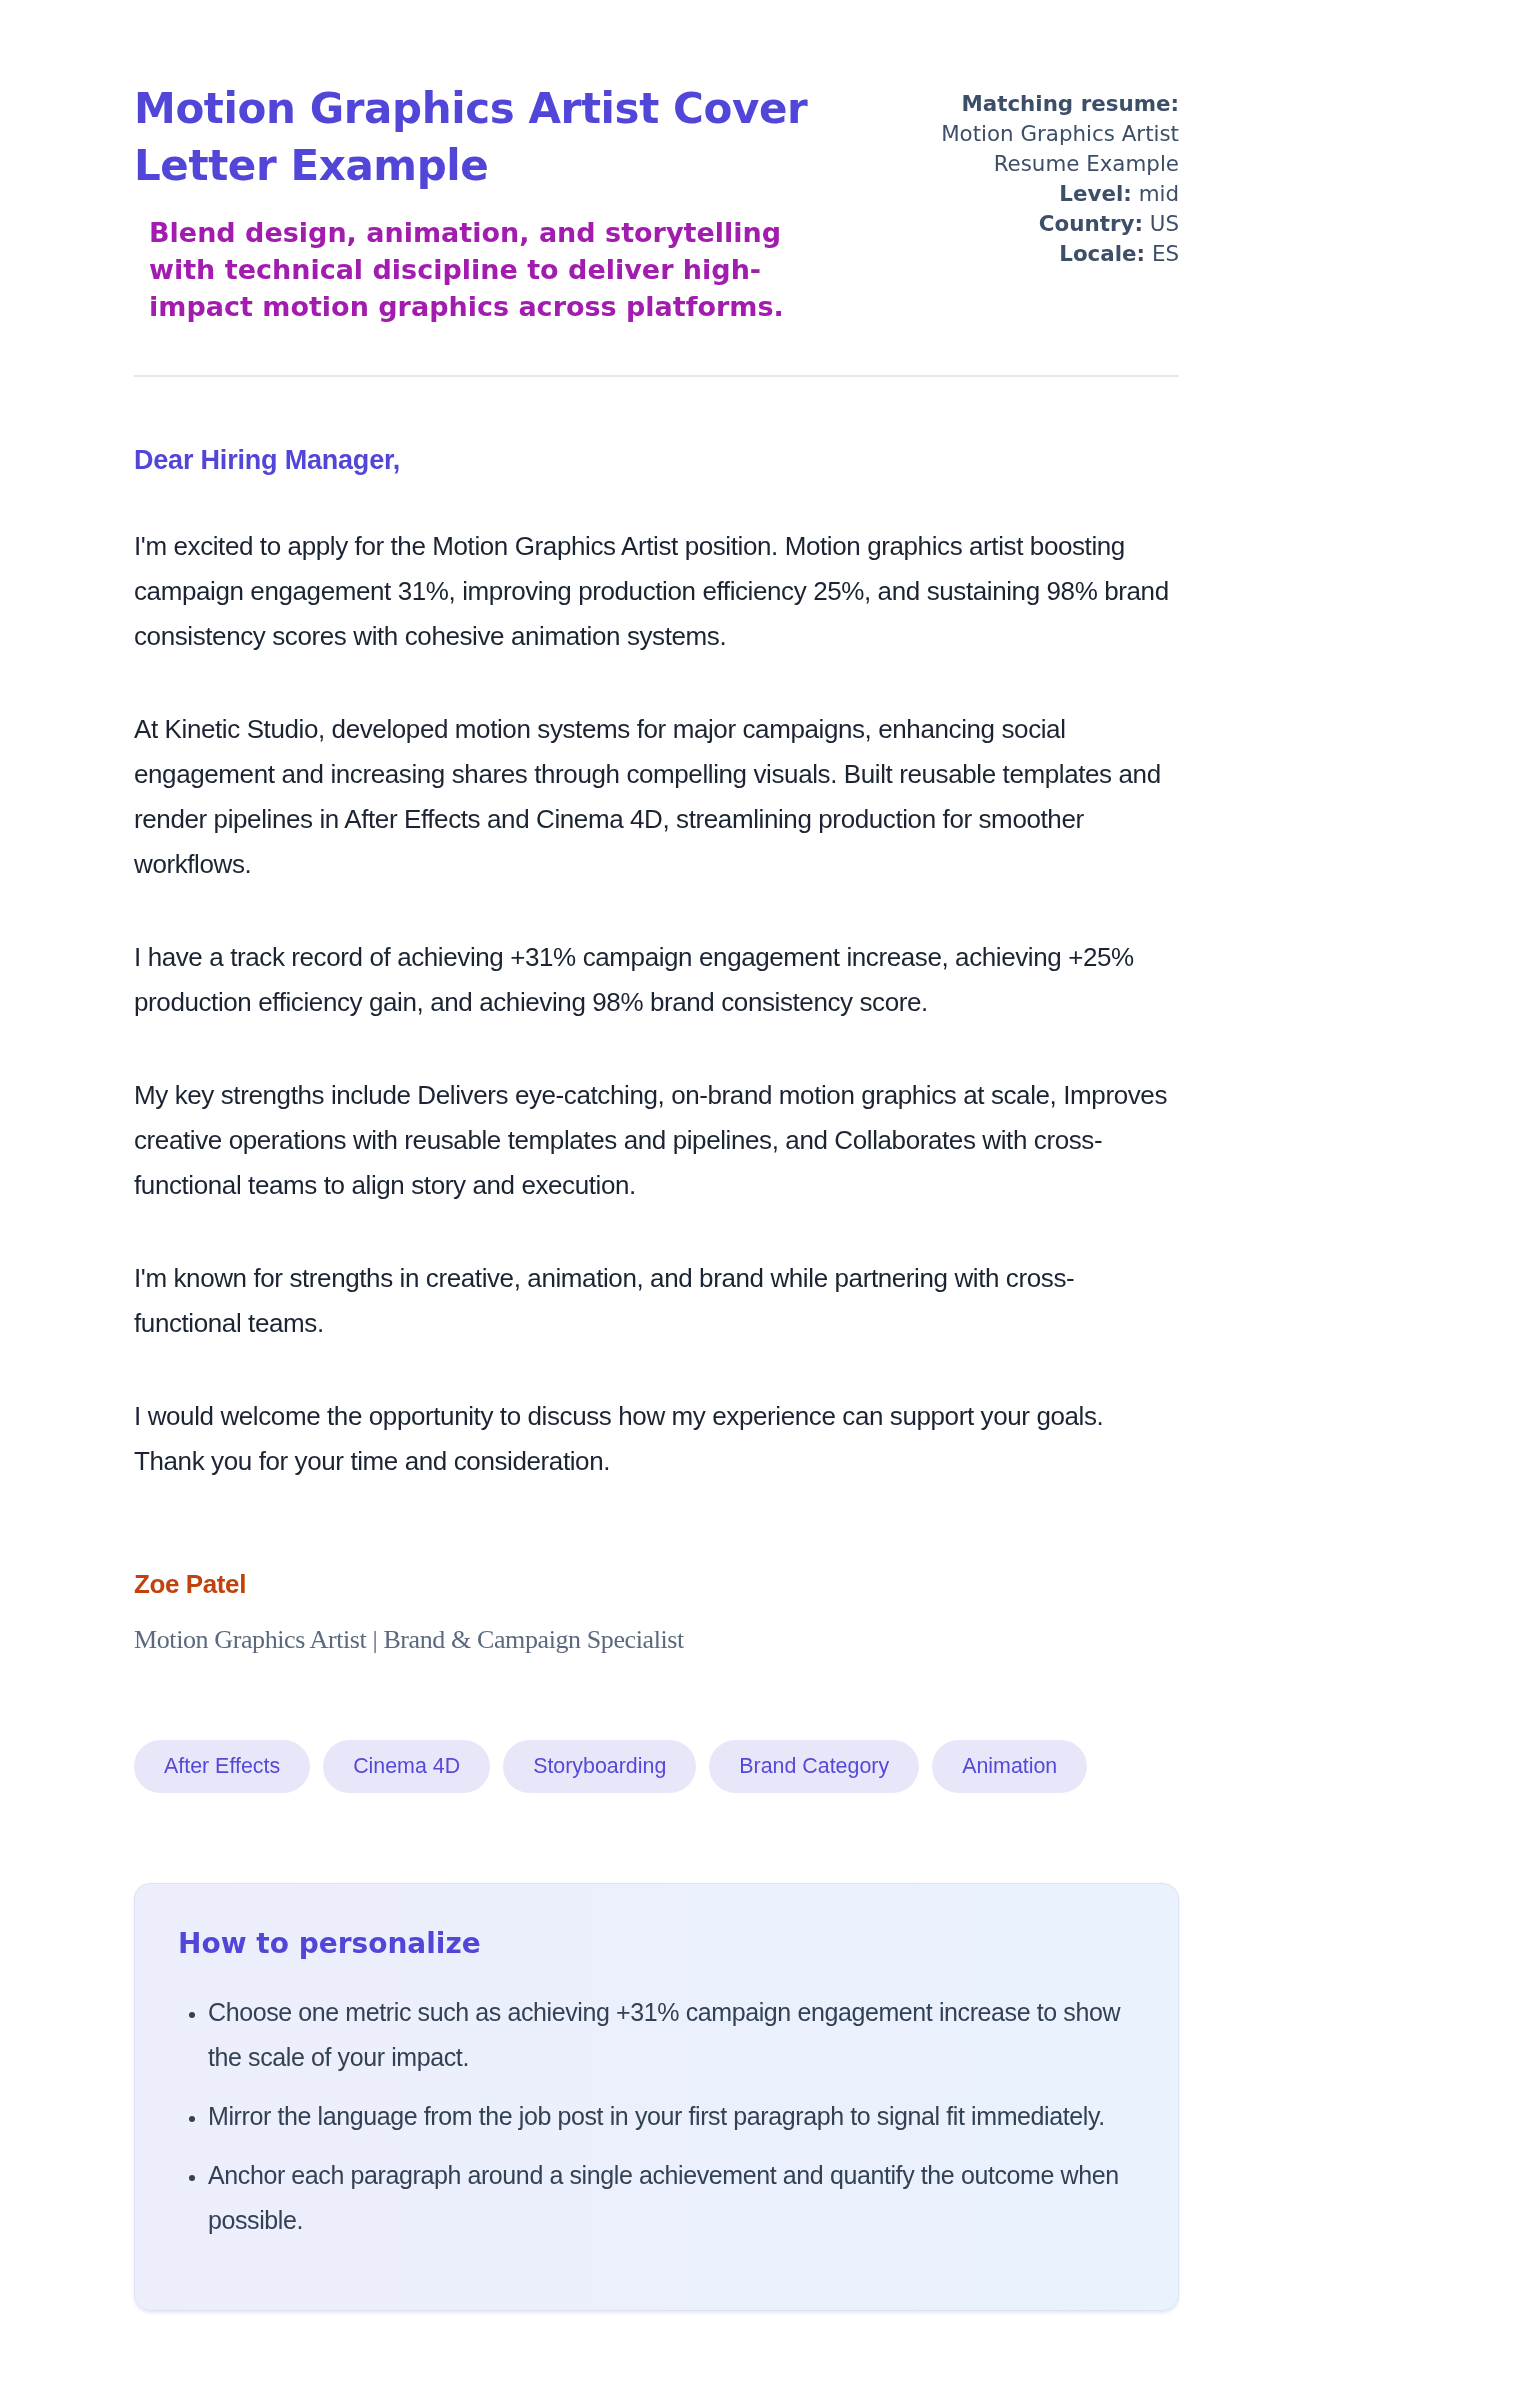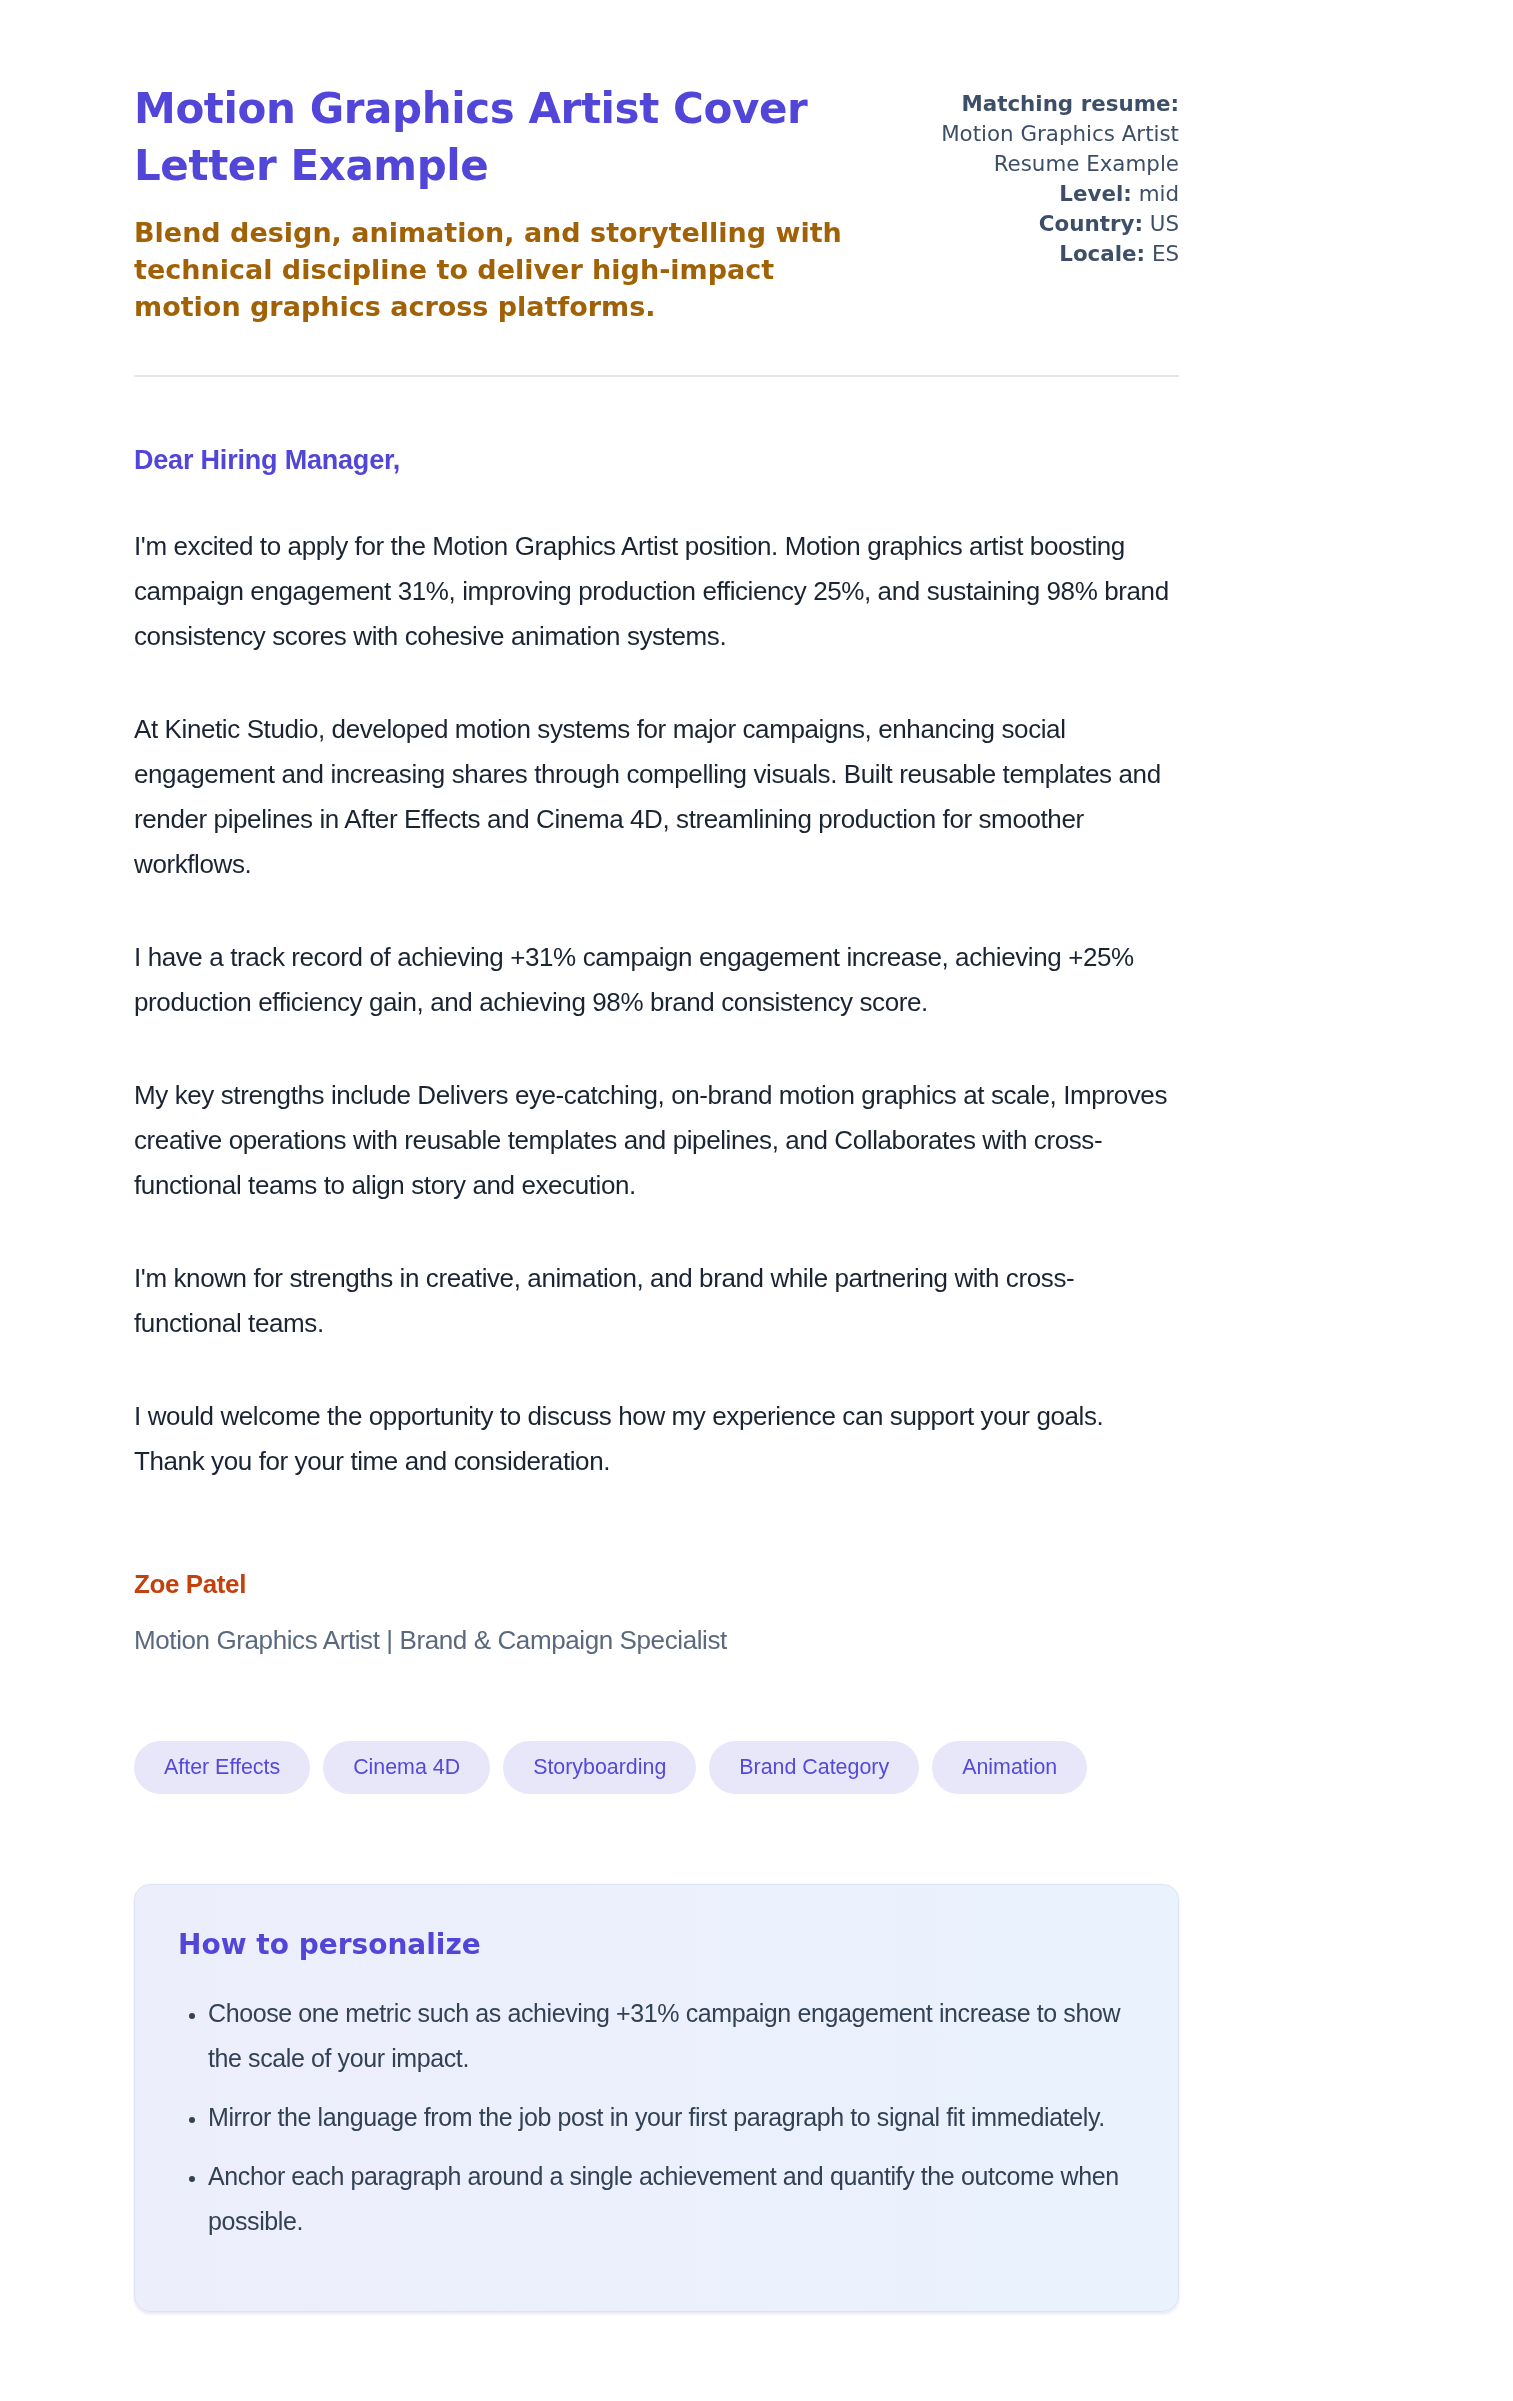--- a/index.html
+++ b/index.html
@@ -24,22 +24,23 @@
     line-height: 57px;
     font-weight: bold;
     color: #5246d9;
     letter-spacing: -0.4px;
   }
   .page-subtitle {
     margin-top: 19.6px;
     font-size: 27px;
     line-height: 37px;
     font-weight: bold;
-    color: #a16207;
+    color: #a21caf;
     max-width: 899px;
+    margin-left: 15px;
   }
   .meta {
     width: 328px;
     padding-top: 9px;
     text-align: right;
     font-size: 21.4px;
     line-height: 30px;
     color: #3d4f68;
   }
   .meta b { font-weight: bold; }
@@ -75,21 +76,21 @@
     margin-top: 85px;
     font-size: 26px;
     font-weight: bold;
     color: #c2410c;
     font-family: "Liberation Sans", sans-serif;
   }
   .signature-role {
     margin-top: 25px;
     font-size: 26px;
     color: #5a697e;
-    font-family: Liberation Sans, sans-serif;
+    font-family: Liberation Serif, serif;
   }
 
   
   .tags { margin-top: 85px; display: flex; gap: 13px; flex-wrap: wrap; }
   .tag-pill {
     display: inline-block;
     background: #e8e7fa;
     color: #5649d8;
     font-size: 21.4px;
     line-height: 21.4px;

